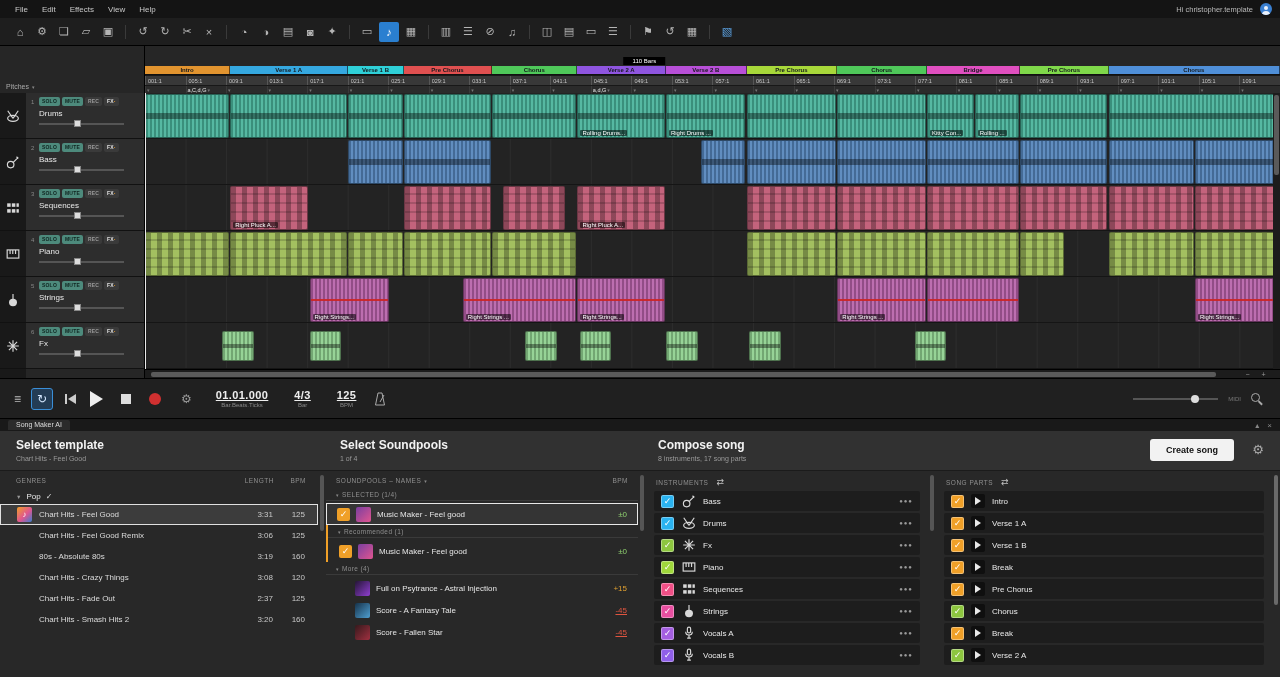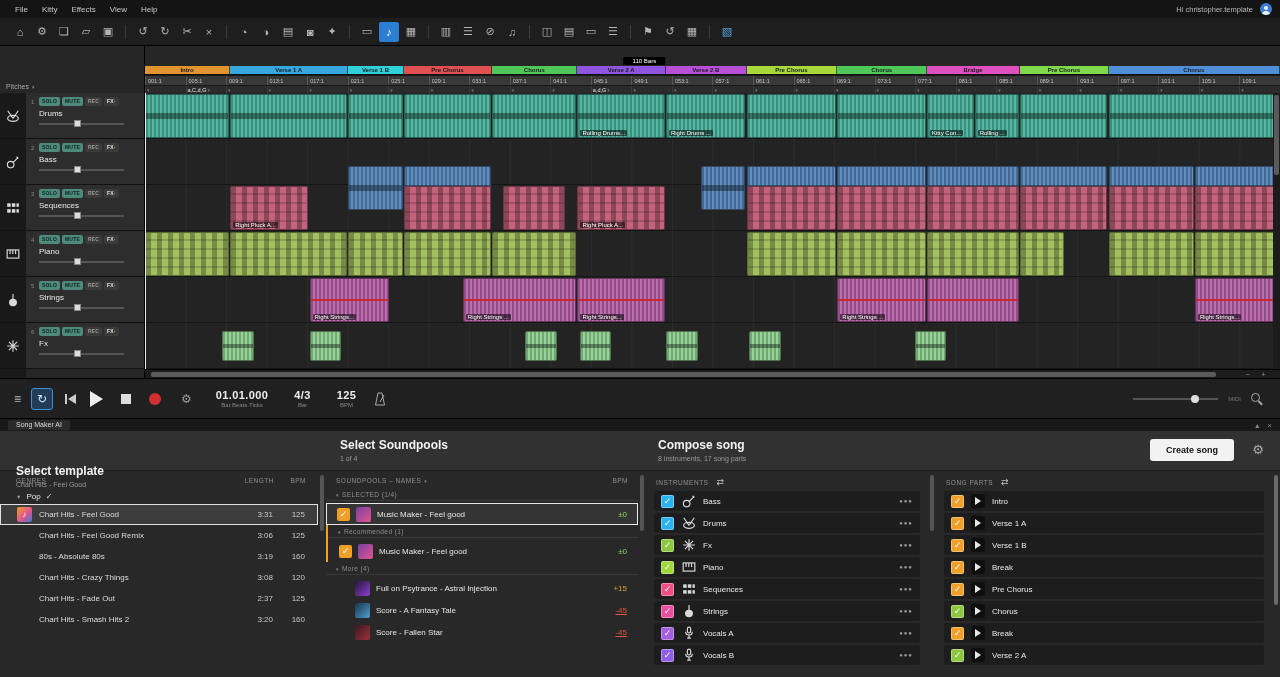--- a/index.html
+++ b/index.html
@@ -93,39 +93,39 @@
   .tr-menu { color:#bbb; font-size:12px; }
   .tr-loop { width:22px; height:22px; border:1px solid #3a8fd8; background:rgba(42,127,208,.3); border-radius:3px; color:#d5e8ff; font-size:12px; display:flex; align-items:center; justify-content:center; }
   .tr-skip { display:flex; align-items:center; margin-left:2px; }
   .tr-skip .bar { width:2px; height:10px; background:#ccc; margin-right:1px; }
   .tr-skip .tri { width:0; height:0; border-top:5px solid transparent; border-bottom:5px solid transparent; border-right:8px solid #ccc; }
   .tr-play { width:0; height:0; border-top:8px solid transparent; border-bottom:8px solid transparent; border-left:13px solid #eee; margin:0 4px; }
   .tr-stop { width:10px; height:10px; background:#ddd; margin:0 4px; }
   .tr-rec { width:12px; height:12px; border-radius:50%; background:#d03030; margin:0 4px; }
   .tr-gear { color:#999; font-size:12px; margin:0 6px; }
   .tr-field { text-align:center; margin:0 8px; }
-  .tr-val { font-size:11px; color:#efefef; font-weight:bold; letter-spacing:.4px; }
+  .tr-val { font-size:11px; color:#efefef; font-weight:bold; letter-spacing:.4px;text-decoration:underline; }
   .tr-unit { font-size:6px; color:#888; margin-top:1px; }
   .tr-metro svg { display:block; }
   .tr-slider { position:relative; width:85px; height:10px; }
   .tr-slider i { position:absolute; left:0; right:0; top:4px; height:2px; background:#555; }
   .tr-slider b { position:absolute; left:68%; top:1px; width:8px; height:8px; border-radius:50%; background:#ddd; }
   .tr-midi { font-size:6px; color:#777; }
   .tr-search { width:9px; height:9px; border:1.5px solid #aaa; border-radius:50%; position:relative; margin:0 6px 2px 0; }
   .tr-search::after { content:""; position:absolute; width:5px; height:1.5px; background:#aaa; transform:rotate(45deg); right:-4px; bottom:-2px; }
 
   
   .sm-tabbar { height:13px; background:#191919; display:flex; align-items:center; padding:0 8px; border-top:1px solid #000; flex:0 0 auto; }
   .sm-tab { font-size:7px; color:#ddd; background:#2b2b2b; padding:1px 8px 2px; border-radius:2px 2px 0 0; }
   .sm-tab-icons { margin-left:auto; display:flex; gap:8px; color:#888; font-size:8px; }
   .songmaker { flex:1; background:#282828; position:relative; overflow:hidden; }
   .sm-header { height:40px; position:relative; background:#313131; border-bottom:1px solid #1b1b1b; }
   .sm-title { position:absolute; top:7px; font-size:12px; font-weight:bold; color:#f2f2f2; }
   .sm-sub { position:absolute; top:24px; font-size:7px; color:#9a9a9a; }
-  .t1 { left:16px;margin-top:26px; } .t2 { left:340px; } .t3 { left:658px; }
+  .t1 { left:16px; } .t2 { left:340px; } .t3 { left:658px; }
   .create-btn { position:absolute; right:46px; top:8px; background:#f2f2f2; color:#111; font-size:9px; font-weight:bold; padding:6px 16px; border-radius:3px; }
   .sm-gear { position:absolute; right:16px; top:11px; color:#aaa; font-size:13px; }
   .sm-cols { display:flex; height:206px; }
   .colA { width:318px; overflow:hidden; } .colB { width:312px; overflow:hidden; }
   .colC { width:282px; overflow:hidden; } .colD { flex:1; overflow:hidden; }
   .sbar { width:8px; position:relative; }
   .sbar::before { content:""; position:absolute; top:4px; left:2px; width:4px; height:56px; background:#555; border-radius:2px; }
   .sbar.tall::before { height:130px; background:#6a6a6a; }
 
   .colA-head { display:flex; padding:6px 12px 4px 16px; font-size:6.5px; color:#8f8f8f; letter-spacing:.5px; }
@@ -171,21 +171,21 @@
   .part-ic::before { content:""; width:0; height:0; border-top:4px solid transparent; border-bottom:4px solid transparent; border-left:6px solid #e8e8e8; }
 </style>
 </head>
 <body>
 
 <div class="app">
 
   <div class="menubar">
     <span class="menu-items" id="menu-items">
         <span class="menu-item">File</span>
-        <span class="menu-item">Kitty</span>
+        <span class="menu-item">Edit</span>
         <span class="menu-item">Effects</span>
         <span class="menu-item">View</span>
         <span class="menu-item">Help</span>
       </span>
     <span class="spacer"></span>
     <span class="greeting">Hi christopher.template</span>
     <span class="avatar"></span>
   </div>
 
   <div class="toolbar" id="toolbar-icons">

